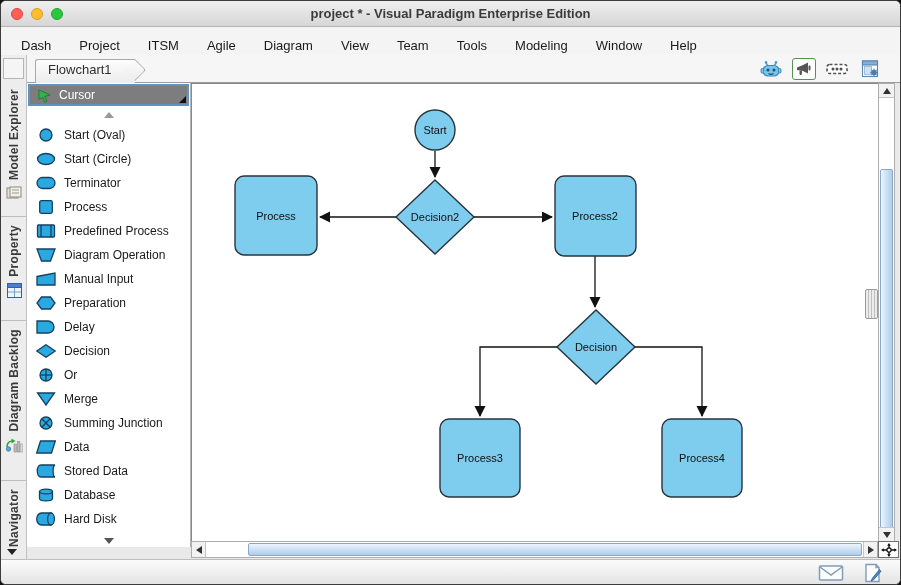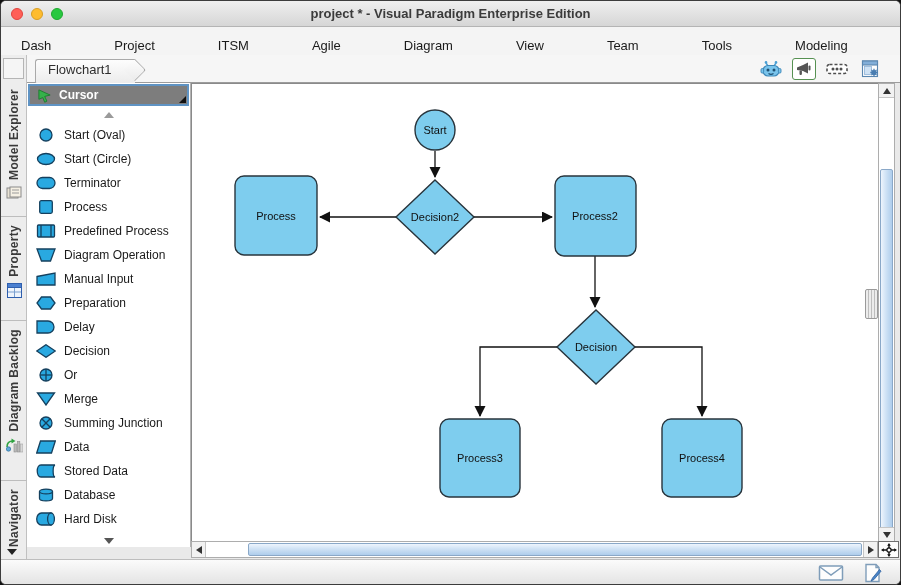--- a/index.html
+++ b/index.html
@@ -14,21 +14,21 @@
   .lights { position:absolute; left:10px; top:7px; display:flex; gap:8px; }
   .light { width:12px; height:12px; border-radius:50%; }
   .light.red { background:#ff5f57; border:1px solid #e0443e; }
   .light.yellow { background:#febc2e; border:1px solid #d89e24; }
   .light.green { background:#28c840; border:1px solid #1fa82f; }
   .wtitle { position:absolute; left:0; right:0; top:0; height:26px; line-height:26px;
             text-align:center; font-size:13px; font-weight:bold; color:#3b3b3b; }
 
   
   .menubar { position:absolute; top:26px; left:0; right:0; height:38px; background:#f4f4f4;
-             border-bottom:1px solid #d2d2d2; display:flex; align-items:center; padding-left:20px;gap:35px; }
+             border-bottom:1px solid #d2d2d2; display:flex; align-items:center; padding-left:20px; }
   .menubar span { font-size:13px; color:#1a1a1a; margin-right:28px; cursor:default; }
 
   
   .main { position:absolute; top:54px; left:0; right:0; height:504px; background:#e9e9e9; }
 
   
   .side-strip { position:absolute; left:0; top:0; width:26px; height:504px;
                 background:#ededed; border-right:1px solid #c0c0c0; }
   .strip-top-box { position:absolute; left:2px; top:3px; width:21px; height:21px;
                    background:#f5f5f5; border:1px solid #b5b5b5; }
@@ -54,21 +54,21 @@
              border-top:1px solid #a9a9a9; border-right:1px solid #a9a9a9; border-radius:0 3px 0 0; }
   .tb-icons { position:absolute; right:18px; top:3px; display:flex; gap:9px; align-items:center; }
   .tb-btn { width:24px; height:22px; display:flex; align-items:center; justify-content:center; }
   .tb-btn.boxed { border:1px solid #569152; border-radius:3px; background:#fff; }
 
   
   .palette { position:absolute; left:26px; top:28px; width:164px; height:464px;
              background:#fff; border-right:1px solid #b3b3b3; overflow:hidden; }
   .cursor-row { position:relative; margin:1px; height:22px; background:#7d7d7d;
                 border:2px solid #5f93c3; display:flex; align-items:center; gap:7px;
-                padding-left:7px; color:#fff; font-size:12px;font-weight:bold; }
+                padding-left:7px; color:#fff; font-size:12px; }
   .corner-tri { position:absolute; right:1px; bottom:1px; width:0; height:0;
                 border-left:7px solid transparent; border-bottom:7px solid #111; }
   .pal-scroll { height:16px; display:flex; align-items:center; justify-content:center; }
   .tri-up-sm { width:0; height:0; border-left:5px solid transparent; border-right:5px solid transparent;
                border-bottom:6px solid #9a9a9a; }
   .tri-down-sm { width:0; height:0; border-left:5px solid transparent; border-right:5px solid transparent;
                border-top:6px solid #555; }
   .pal-items { list-style:none; }
   .pal-items li { height:24px; display:flex; align-items:center; gap:8px; padding-left:9px;
                   font-size:12px; color:#1a1a1a; cursor:default; }

